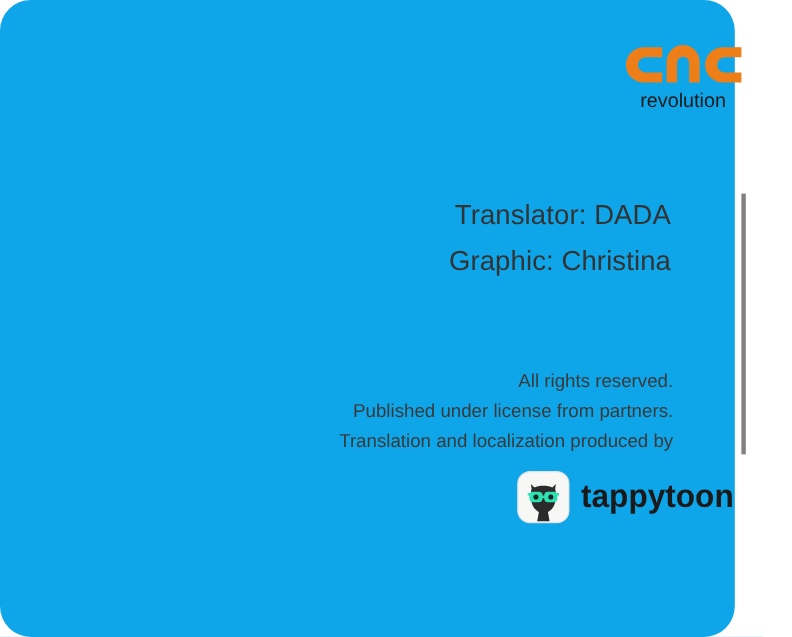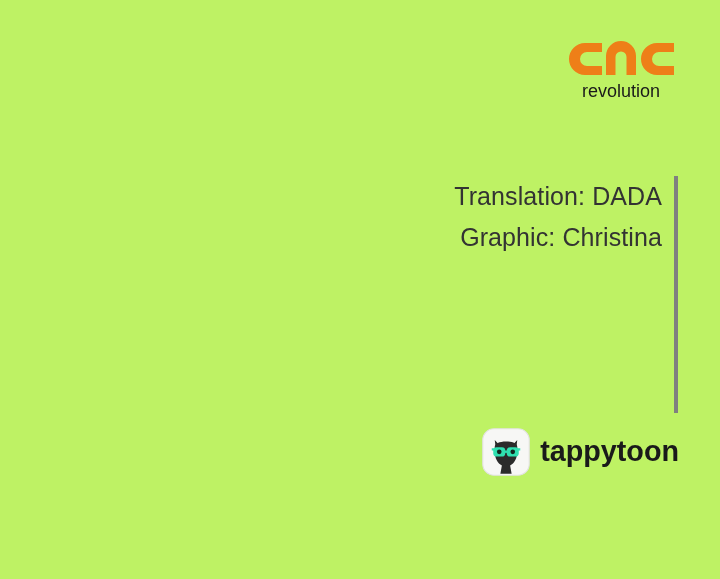--- a/index.html
+++ b/index.html
@@ -10,23 +10,24 @@
     width: 720px;
     height: 579px;
     background: #ffffff;
     font-family: "Liberation Sans", sans-serif;
     overflow: hidden;
     position: relative;
   }
 
   .page {
     position: relative;
-    width: 720px;
+    width: 668px;
     height: 579px;
-    background: #bef264;
+    background: #0ea5e9;
+    border-radius: 28px;
   }
 
   
   .studio-logo {
     position: absolute;
     left: 566px;
     top: 41px;
     width: 110px;
     height: 62px;
   }
@@ -81,21 +82,21 @@
     font-size: 17px;
     line-height: 27px;
     color: #3a3a3a;
     font-weight: 400;
     white-space: nowrap;
   }
 
   
   .tappytoon {
     position: absolute;
-    left: 482px;
+    left: 470px;
     top: 428px;
     display: flex;
     align-items: center;
     gap: 10px;
   }
   .tappytoon-icon {
     width: 48px;
     height: 48px;
     display: block;
   }
@@ -120,24 +121,29 @@
       <path fill="#EE7F18" d="M182 4 h34 v18 h-30 a14 14 0 0 0 0 28 h30 v18 h-34 a32 32 0 0 1 0 -64 z"></path>
     </svg>
     <svg class="studio-logo-word" viewBox="0 0 220 44">
       <text x="110" y="34" text-anchor="middle" font-family="Liberation Sans, sans-serif" font-size="36" font-weight="400" fill="#1a1a1a">revolution</text>
     </svg>
   </div>
 
   <div class="divider-rule"></div>
 
   <div class="credits">
-    <div class="credit-line">Translation: DADA</div>
+    <div class="credit-line">Translator: DADA</div>
     <div class="credit-line">Graphic: Christina</div>
   </div>
 
+  <div class="legal">
+    <div class="legal-line">All rights reserved.</div>
+    <div class="legal-line">Published under license from partners.</div>
+    <div class="legal-line">Translation and localization produced by</div>
+  </div>
 
   <div class="tappytoon">
     <svg class="tappytoon-icon" viewBox="0 0 64 64" aria-hidden="true">
       <rect x="1" y="1" width="62" height="62" rx="15" ry="15" fill="#f7f7f5" stroke="#e2e2e0" stroke-width="1.5"></rect>
 
       <path fill="#2b2b2b" d="M17 16 l1.5 13 h27 L47 16 l-9 9.5 h-12 z"></path>
       <path fill="#2b2b2b" d="M17 25 c0 -4 6 -7 15 -7 s15 3 15 7 v6 c0 10 -4 16 -9.5 19 l2 11 h-15 l2 -11 C21 47 17 41 17 31 z"></path>
 
       <rect x="29" y="30" width="6" height="3.2" fill="#2FE0B0"></rect>
 

